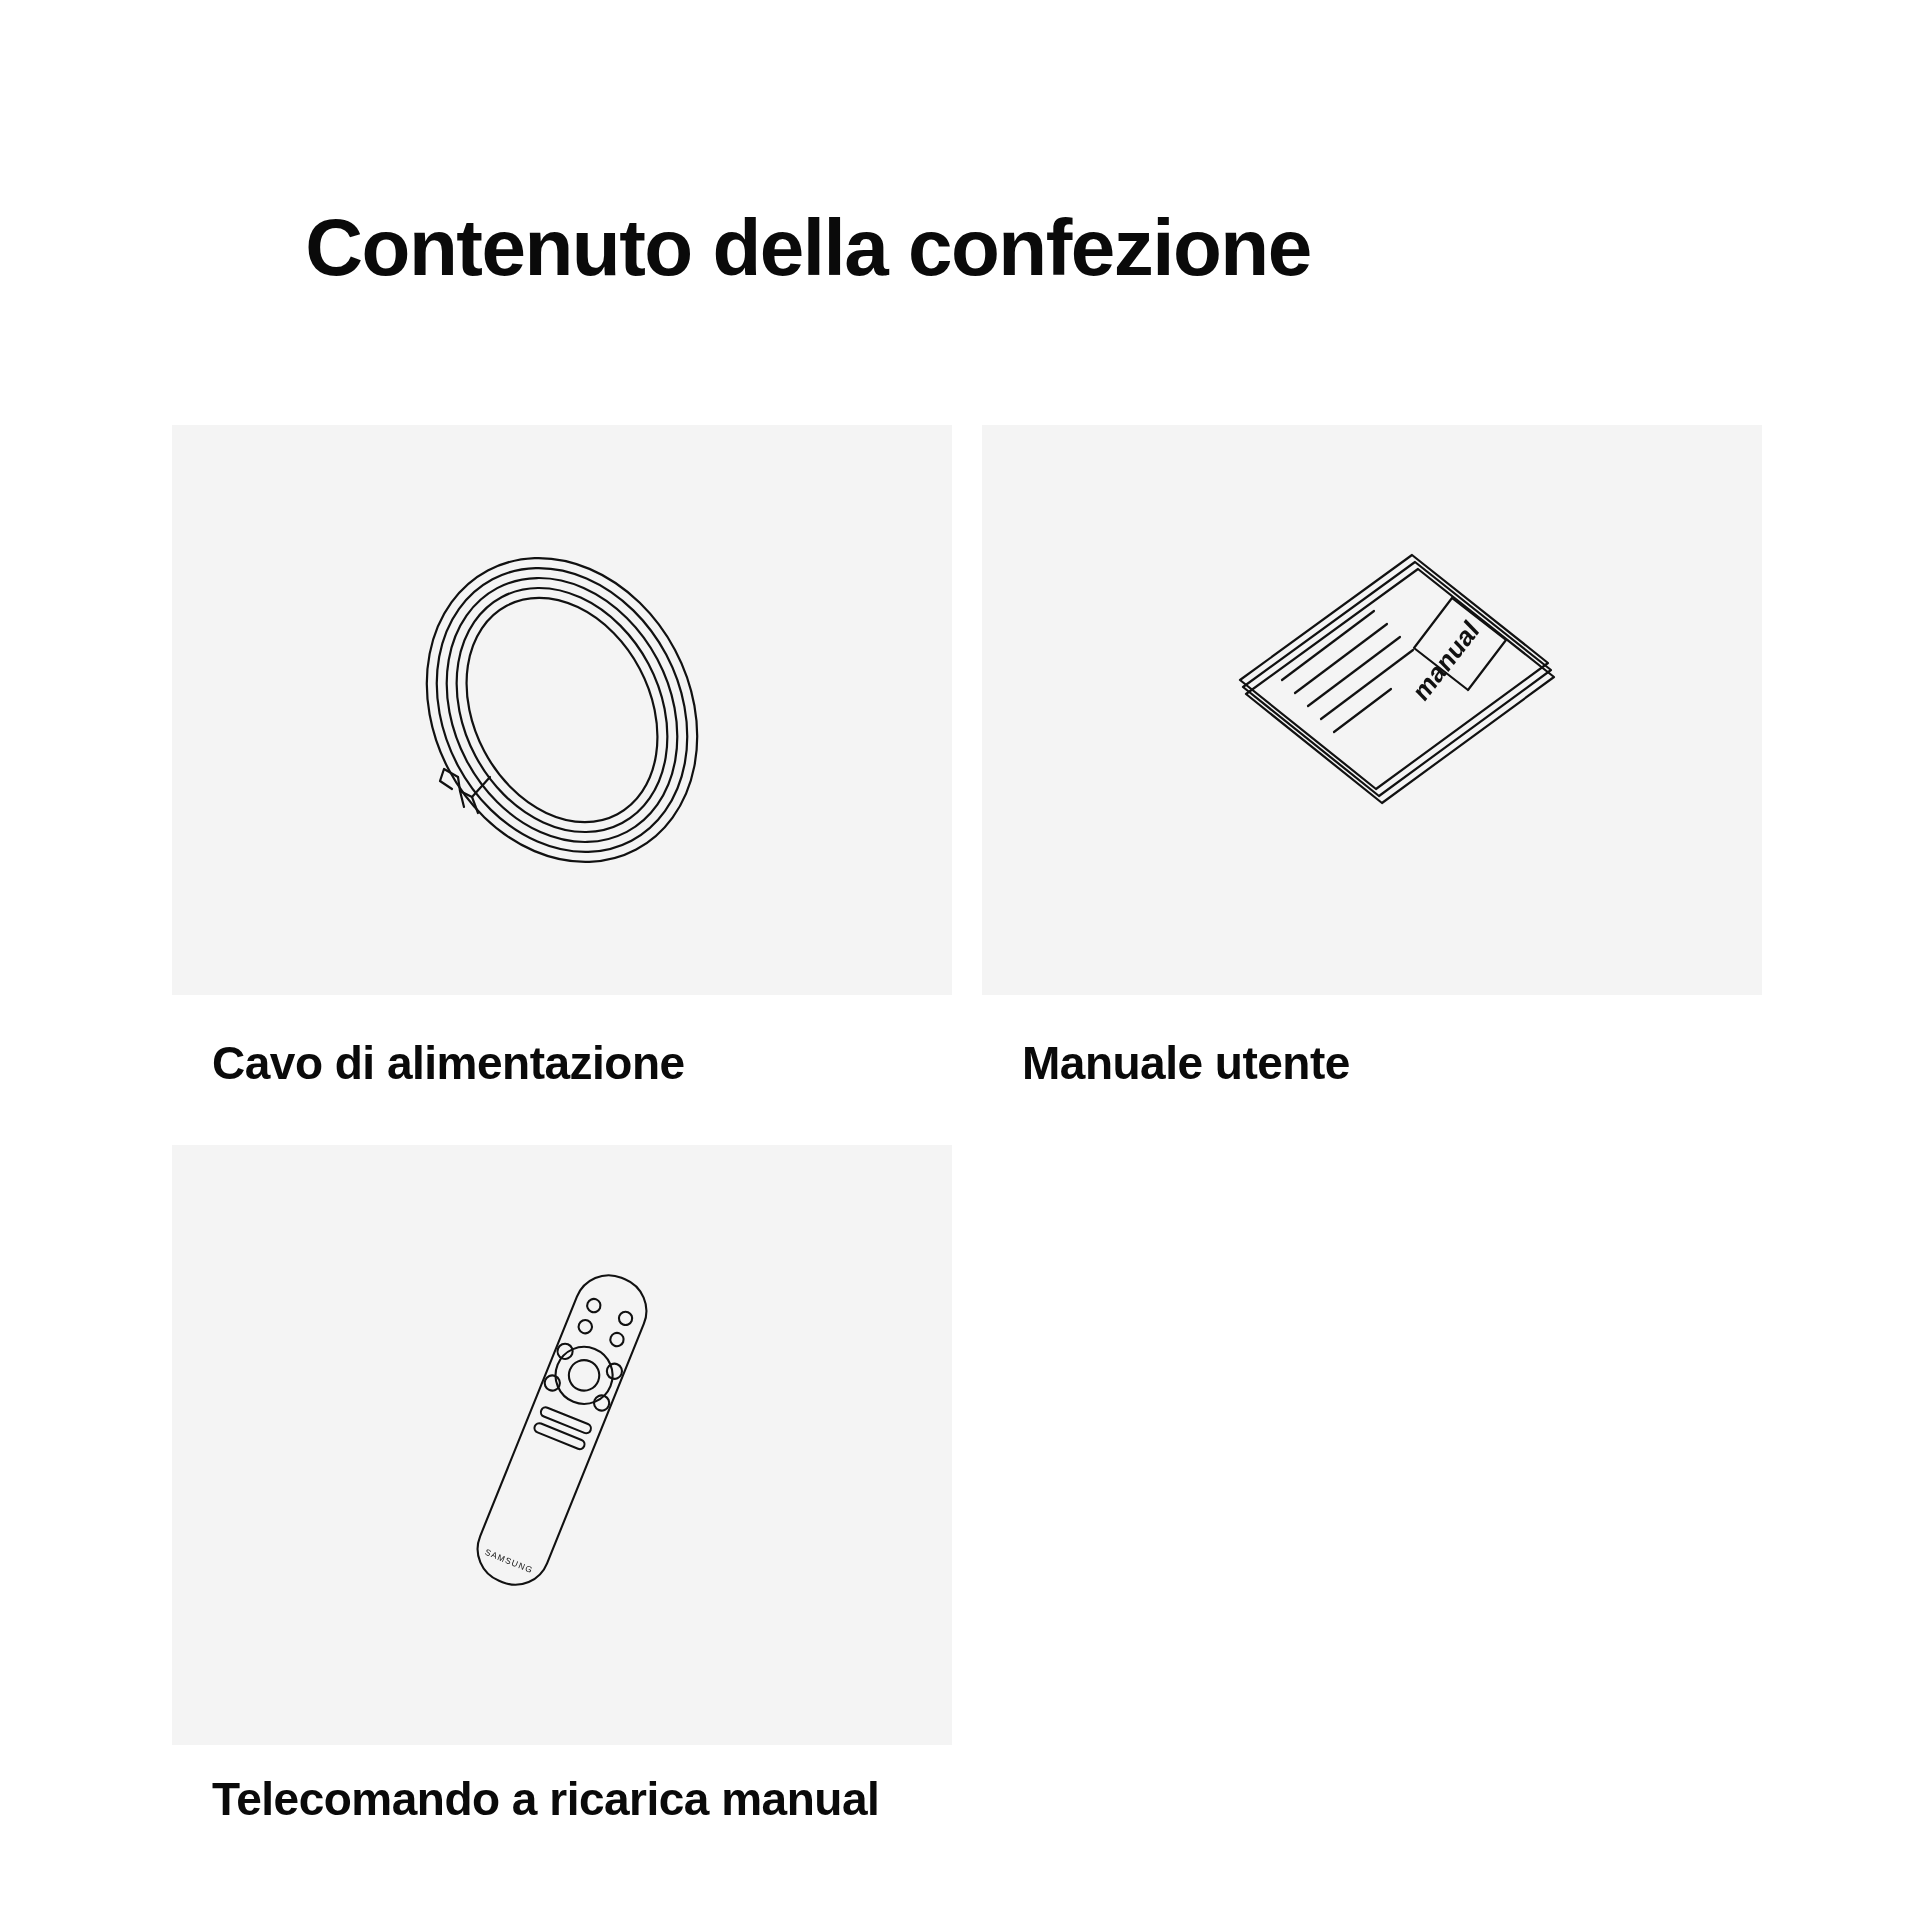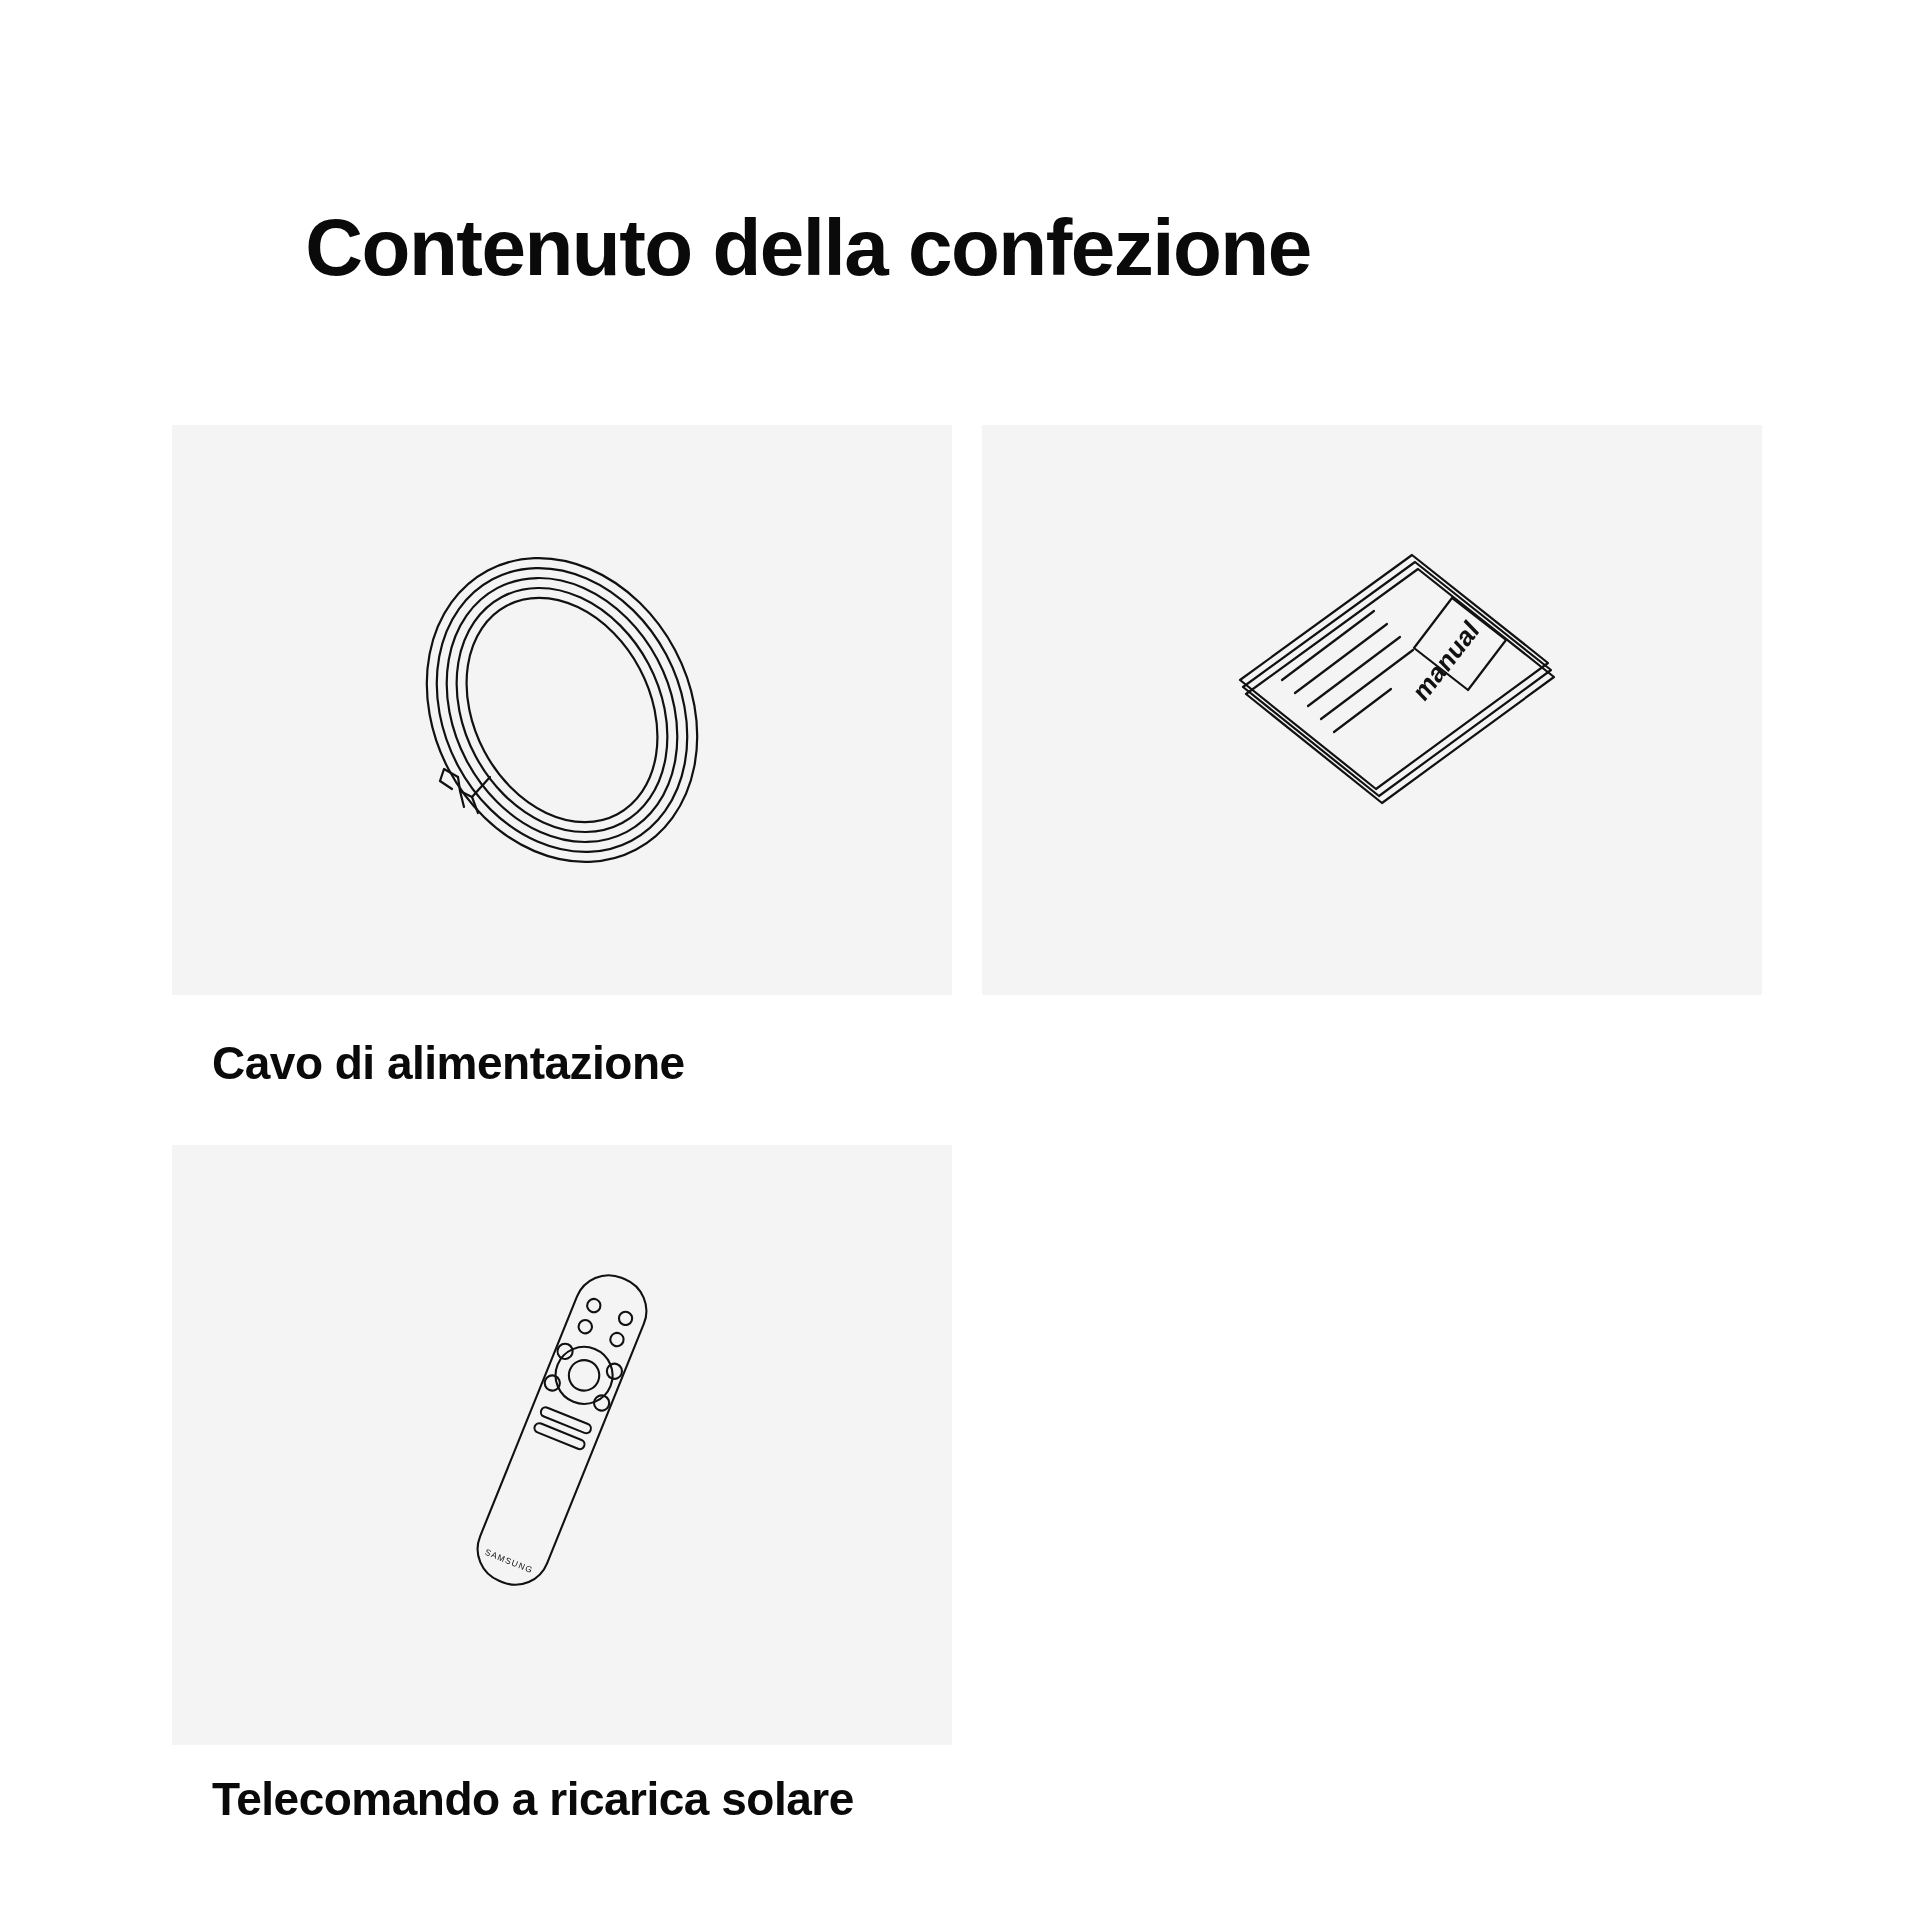--- a/index.html
+++ b/index.html
@@ -125,20 +125,21 @@
 
             <path d="M300 255 L392 186"></path>
             <path d="M313 268 L405 199"></path>
             <path d="M326 281 L418 212"></path>
             <path d="M339 294 L431 225"></path>
             <path d="M352 307 L409 264"></path>
           </g>
           <text x="489" y="218" fill="#111111" font-family="'Liberation Sans', sans-serif" font-size="26" font-weight="700" transform="rotate(-52 489 218) skewX(-8)" text-anchor="middle">manual</text>
         </svg>
       </div>
+      <div class="caption">Manuale utente</div>
     </div>
 
   </div>
 
   <div class="row2 item item-remote">
     <div class="thumb">
       <svg viewBox="0 0 780 600" xmlns="http://www.w3.org/2000/svg">
         <g transform="rotate(22 390 300)">
           <g fill="none" stroke="#111111" stroke-width="2.2" stroke-linecap="round" stroke-linejoin="round">
             <rect x="352" y="128" width="76" height="344" rx="36" ry="36"></rect>
@@ -156,16 +157,16 @@
             <circle cx="362" cy="258" r="8"></circle>
             <circle cx="418" cy="258" r="8"></circle>
 
             <rect x="362" y="284" width="56" height="10" rx="5" ry="5"></rect>
             <rect x="362" y="302" width="56" height="10" rx="5" ry="5"></rect>
           </g>
           <text x="390" y="452" fill="#111111" font-family="'Liberation Sans', sans-serif" font-size="9" letter-spacing="1.2" text-anchor="middle">SAMSUNG</text>
         </g>
       </svg>
     </div>
-    <div class="caption">Telecomando a ricarica solare</div>
+    <div class="caption">Telecomando a ricarica manual</div>
   </div>
 
 </div>
 
 </body></html>

